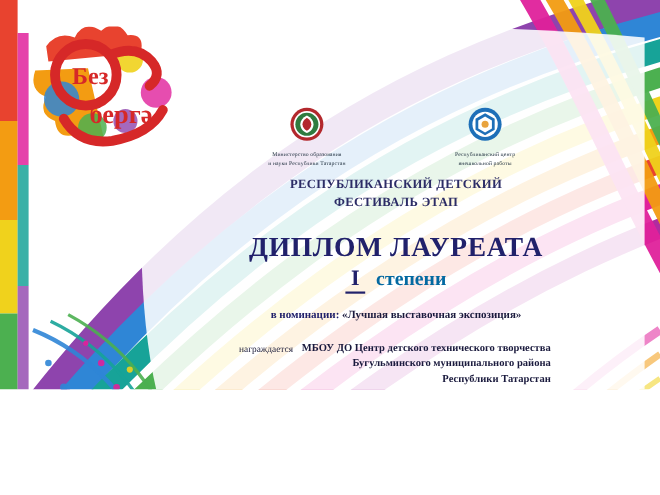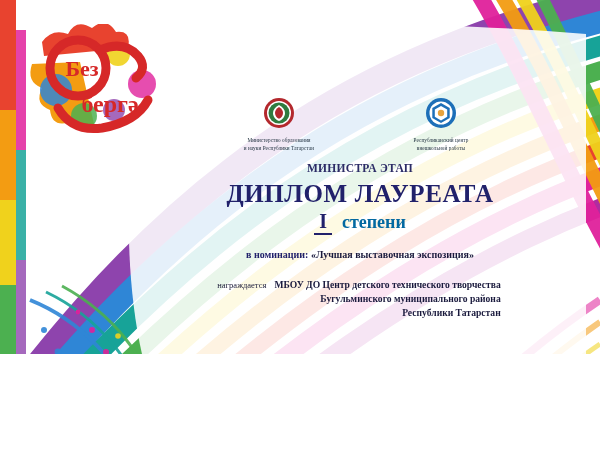--- a/index.html
+++ b/index.html
@@ -58,21 +58,21 @@
   }
   .tline1 { font-size: 11.5px; line-height: 15px; }
   .tline2 { font-size: 11.5px; line-height: 15px; }
   .tline3 { font-size: 11.5px; line-height: 16px; }
 
   .diploma-word {
     font-size: 25px;
     font-weight: bold;
     color: #21216b;
     letter-spacing: .6px;
-    margin-top: 4px;
+    margin-top: 20px;
     line-height: 28px;
   }
   .degree-row {
     margin-top: 1px;
     line-height: 24px;
   }
   .degree-num {
     font-size: 20px;
     font-weight: bold;
     color: #21216b;
@@ -310,21 +310,22 @@
           <circle cx="17" cy="17" r="3.2" fill="#e8a33d"></circle>
         </svg>
         <div class="emblem-cap">
           <span style="white-space:pre-line">Республиканский центр
 внешкольной работы</span>
         </div>
       </div>
     </div>
 
     <div class="title-lines">
-      <div class="tline3">МИНИСТРА ЭТАП</div>
+      <div class="tline1">РЕСПУБЛИКАНСКИЙ ДЕТСКИЙ</div>
+      <div class="tline3">ФЕСТИВАЛЬ ЭТАП</div>
     </div>
 
     <div class="diploma-word">ДИПЛОМ ЛАУРЕАТА</div>
 
     <div class="degree-row">
       <span class="degree-num">I</span>
       <span class="degree-word">степени</span>
     </div>
 
     <div class="nomination-row">

